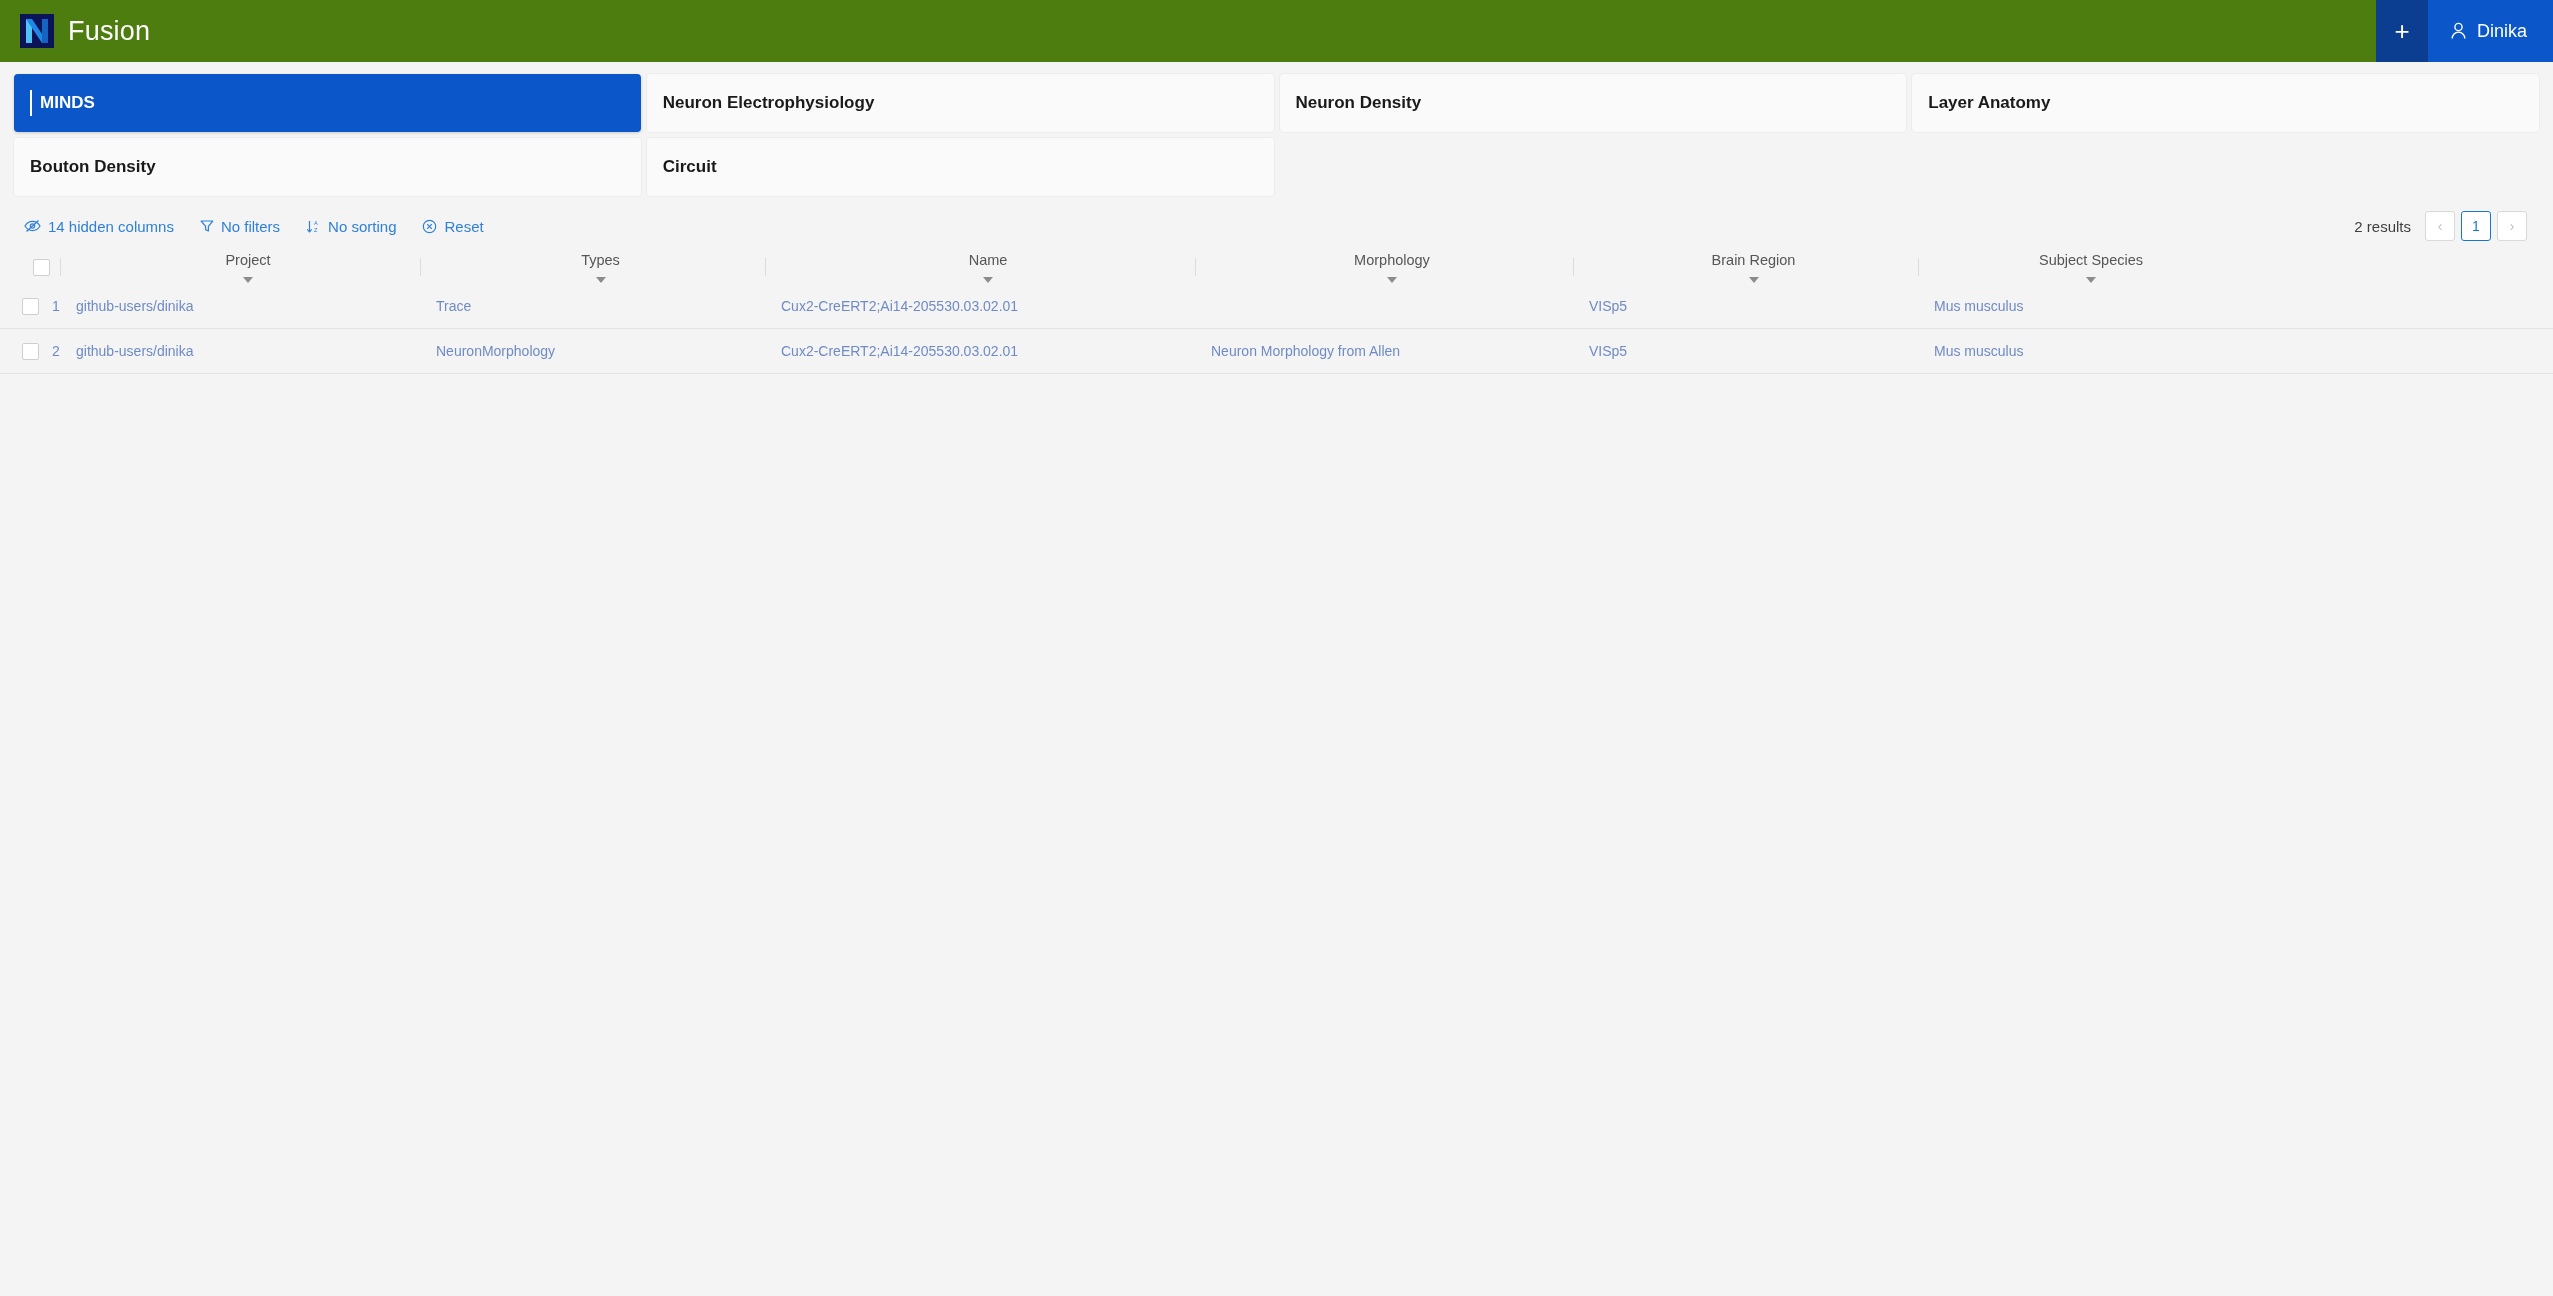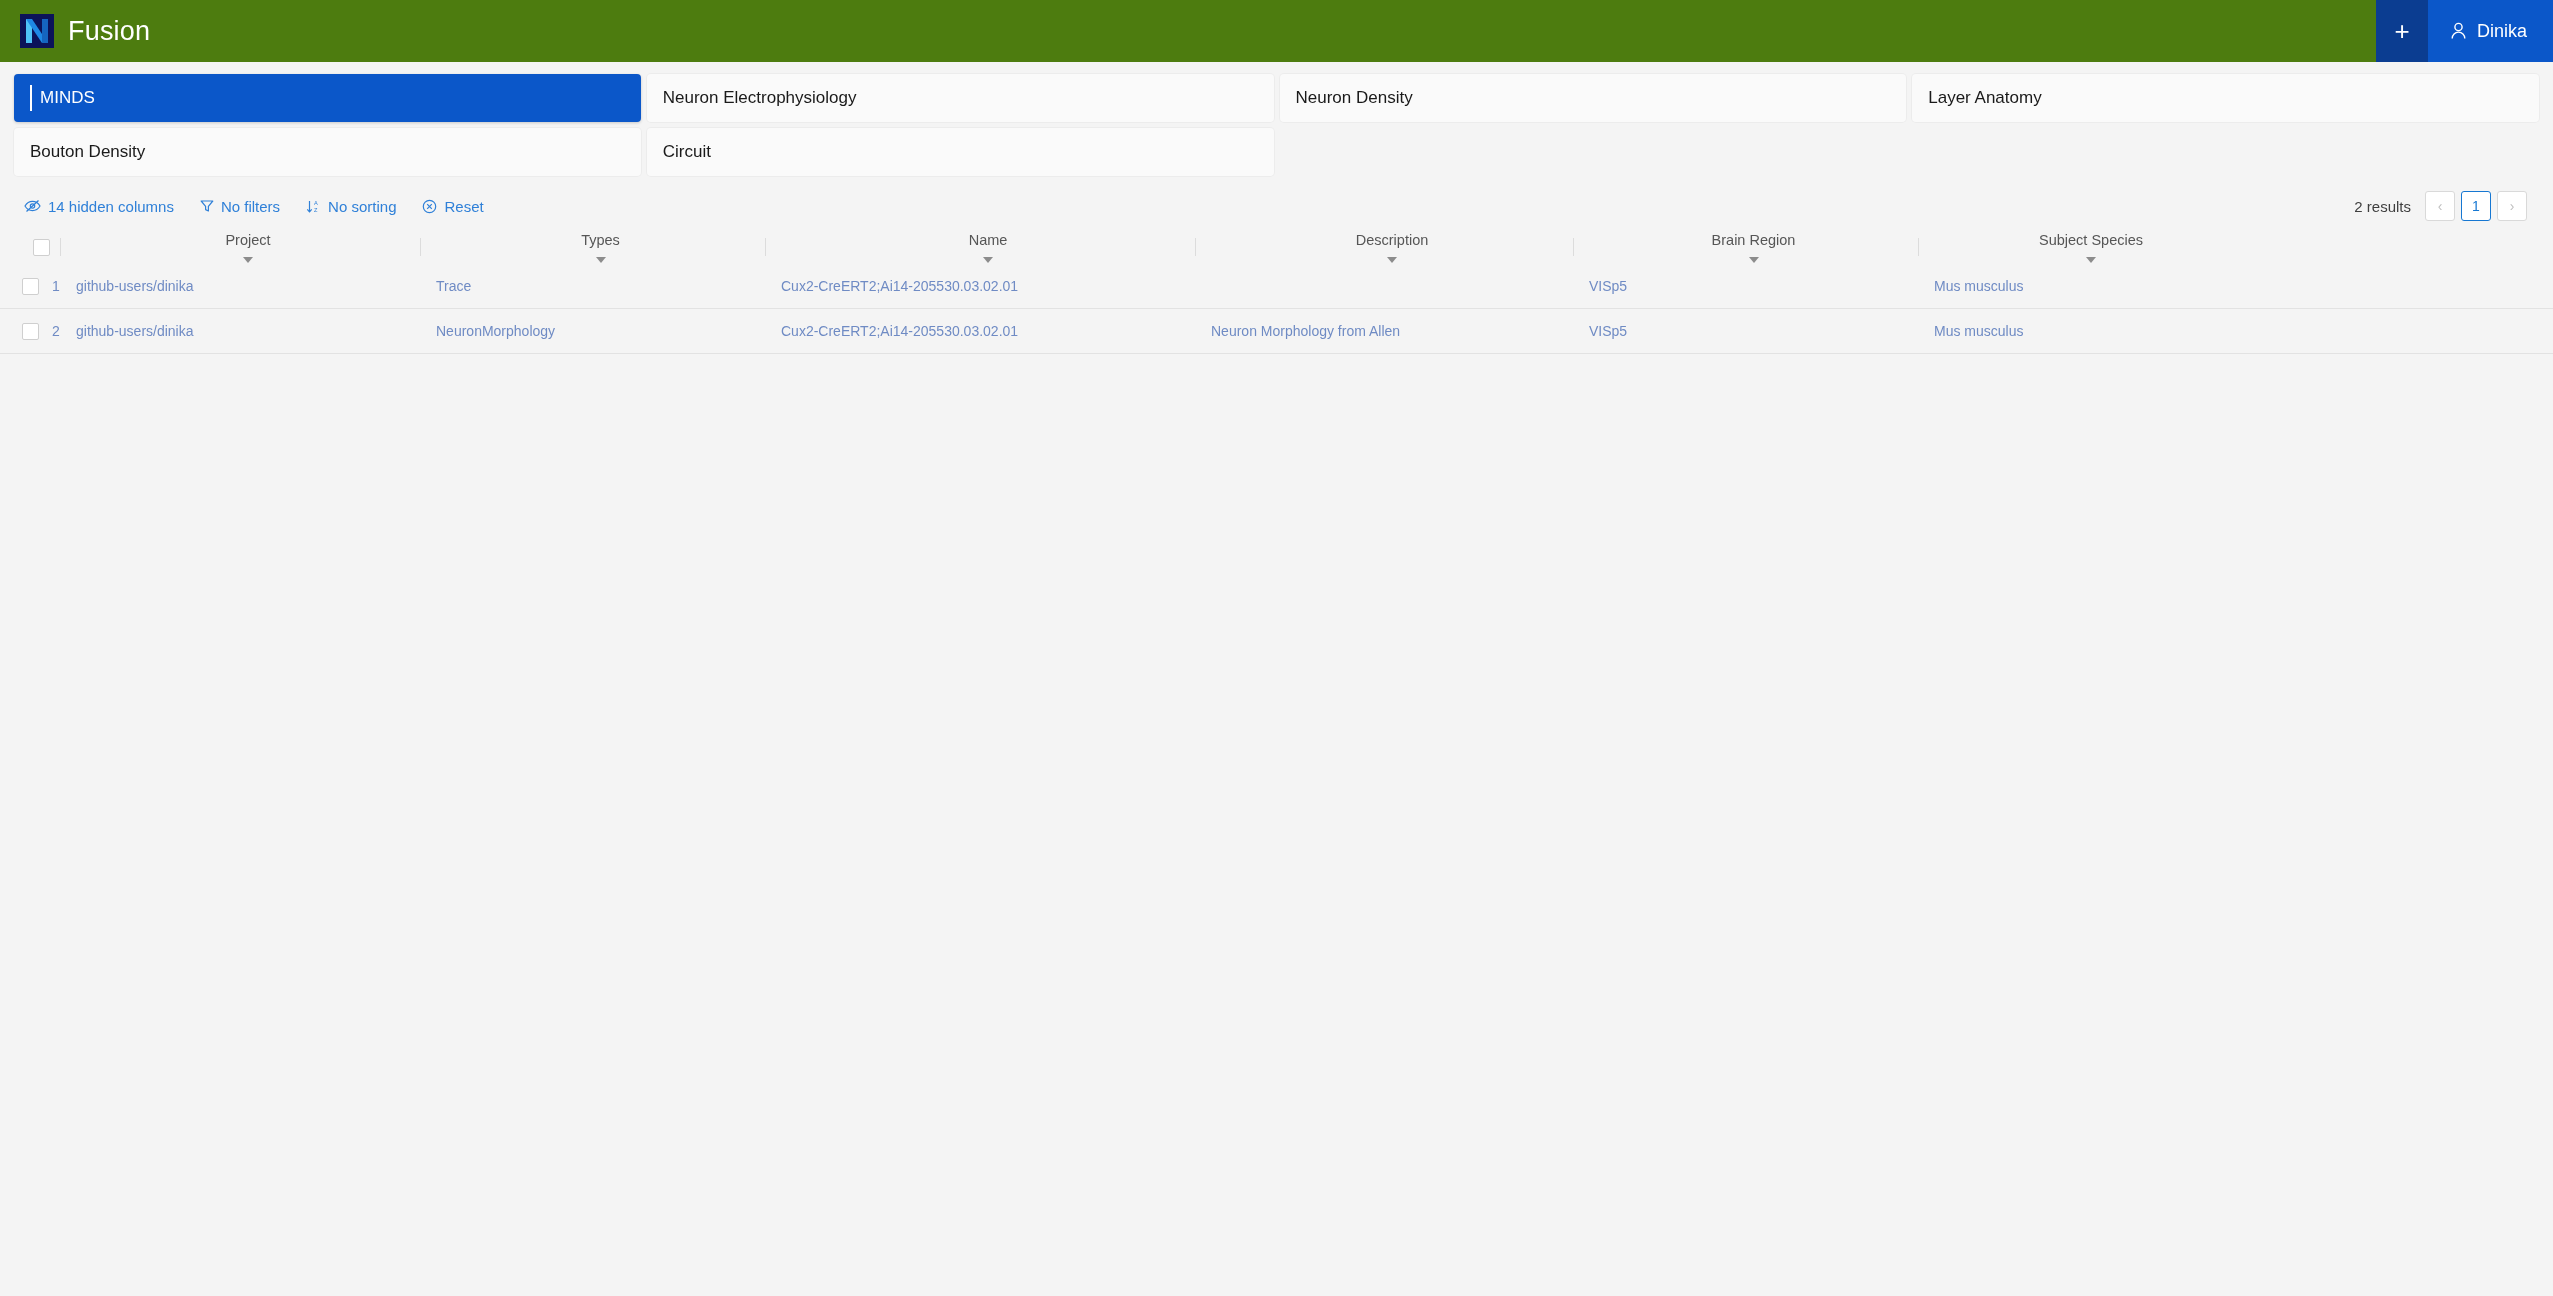--- a/index.html
+++ b/index.html
@@ -60,26 +60,26 @@
   
   .cards {
     display: grid;
     grid-template-columns: repeat(4, 1fr);
     gap: 6px;
     padding: 12px 14px 6px 14px;
   }
   .card {
     background: #fafafa;
     border-radius: 4px;
-    height: 48px;
+    height: 58px;
     display: flex;
     align-items: center;
     padding-left: 16px;
     font-size: 17px;
-    font-weight: normal;
+    font-weight: bold;
     color: #1a1a1a;
     cursor: pointer;
     box-shadow: 0 0 0 1px rgba(0,0,0,0.03);
   }
   .card.empty {
     background: transparent;
     box-shadow: none;
     cursor: default;
   }
   .card.active {
@@ -305,21 +305,21 @@
     </div>
     <div class="cell c-types div">
       <span>Types</span>
       <span class="caret"></span>
     </div>
     <div class="cell c-name div">
       <span>Name</span>
       <span class="caret"></span>
     </div>
     <div class="cell c-desc div">
-      <span>Description</span>
+      <span>Morphology</span>
       <span class="caret"></span>
     </div>
     <div class="cell c-region div">
       <span>Brain Region</span>
       <span class="caret"></span>
     </div>
     <div class="cell c-species div">
       <span>Subject Species</span>
       <span class="caret"></span>
     </div>

